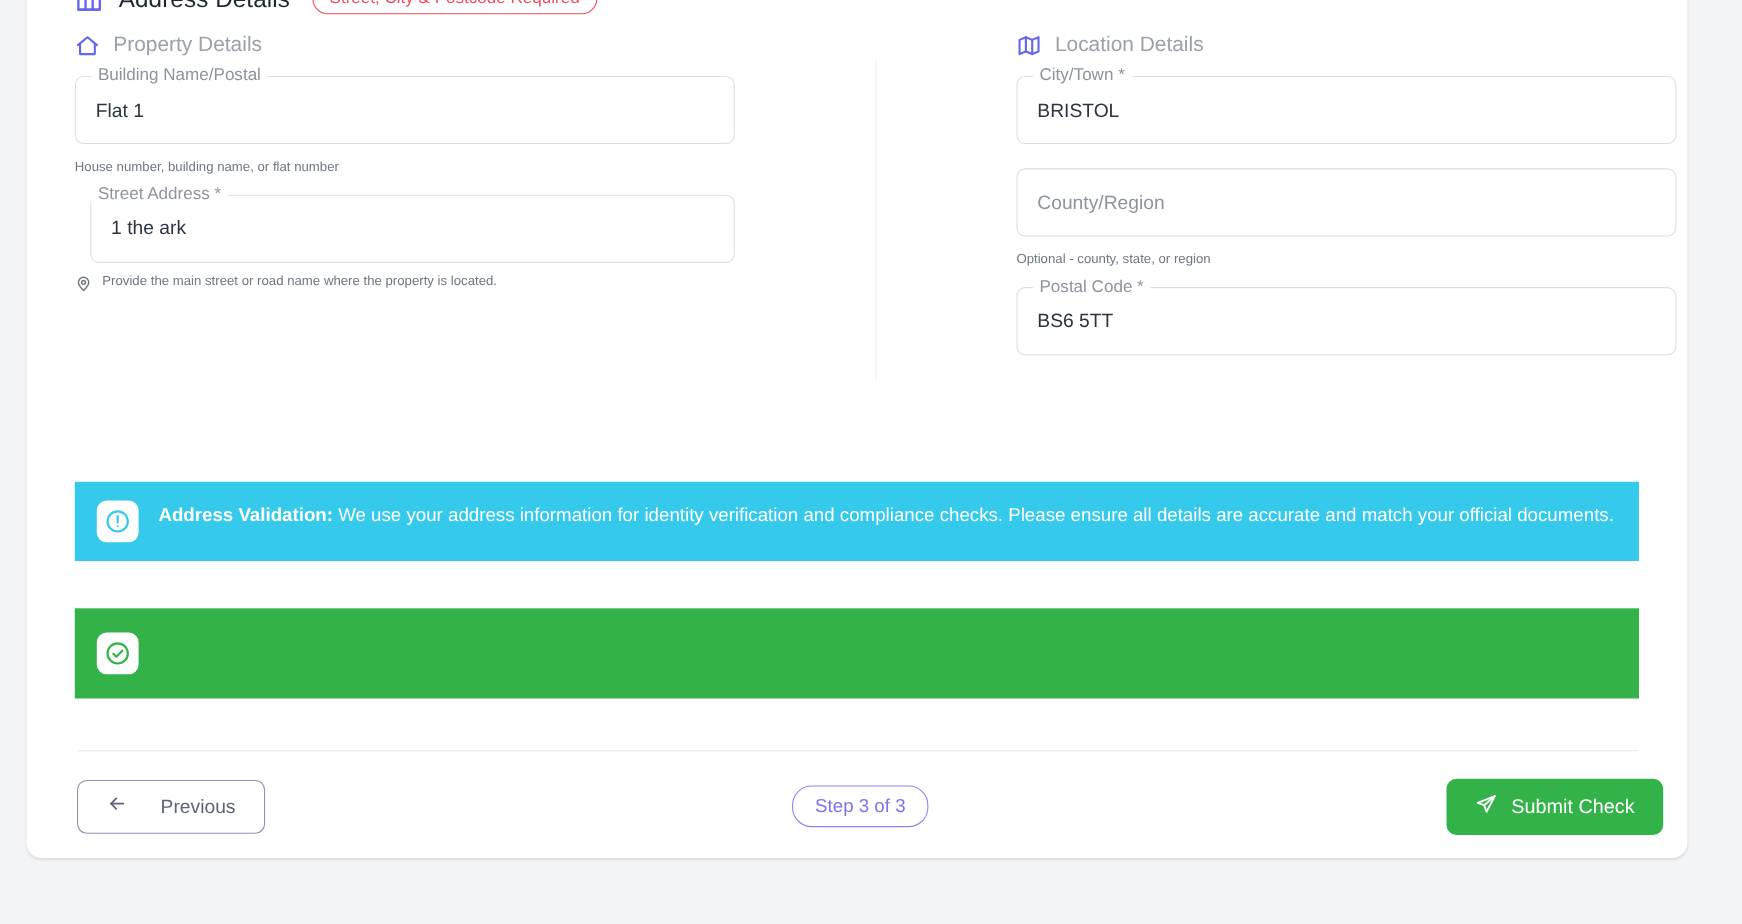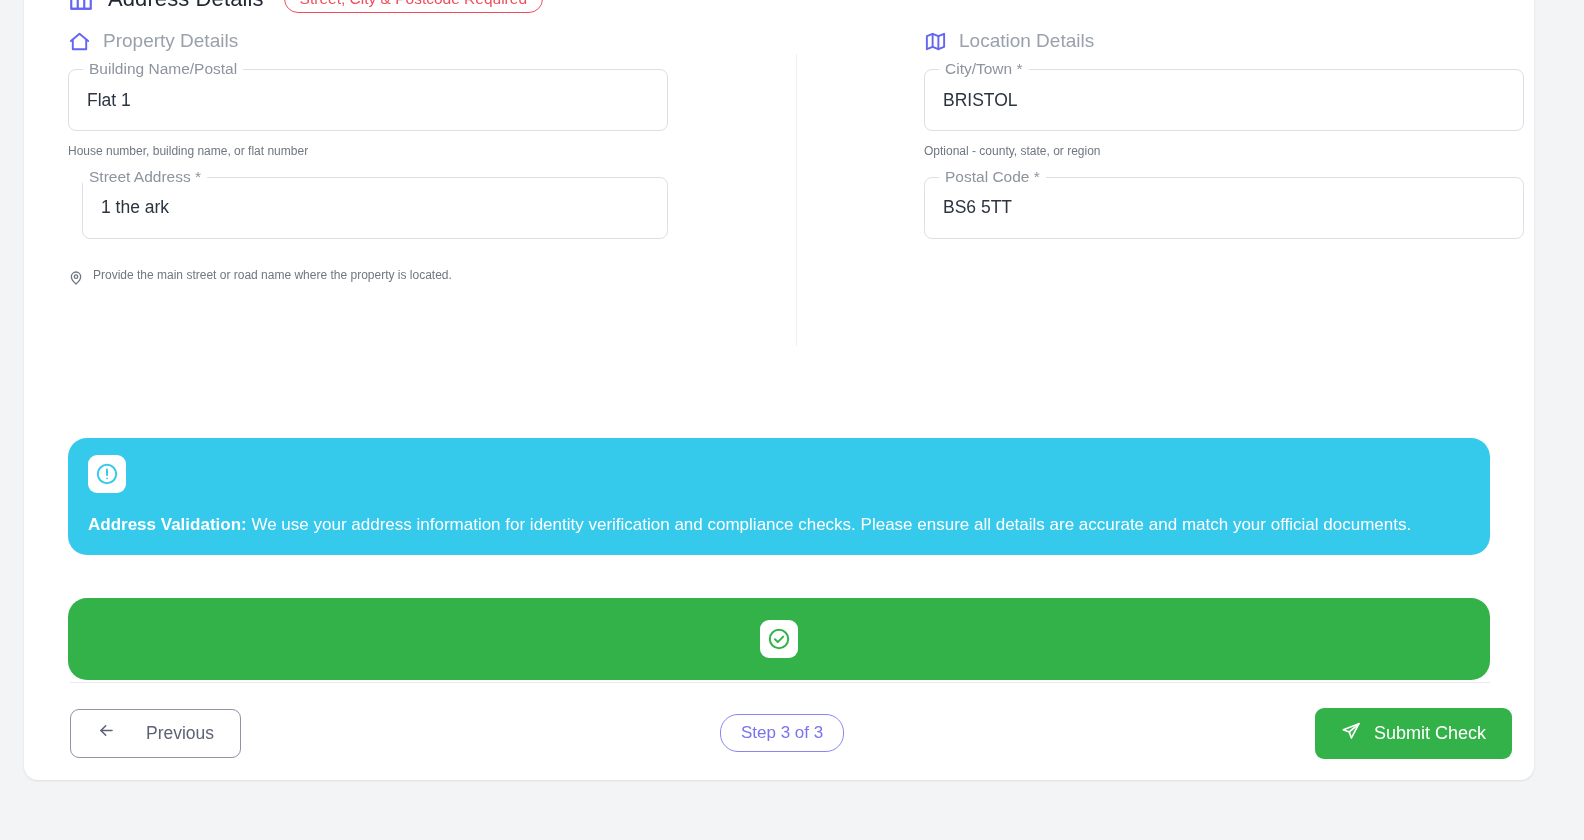--- a/index.html
+++ b/index.html
@@ -98,24 +98,23 @@
     font-size: 12px; color: #6f7781;
     line-height: 1.38;
     max-width: 560px;
   }
   .helper .pin { flex: 0 0 auto; margin-top: 3px; }
 
   
   .banners { position: absolute; left: 44px; top: 464px; width: 1422px; }
   .banner {
     display: flex; align-items: flex-start; gap: 18px;
-    border-radius: 19px;
+    border-radius: 0;
     padding: 17px 20px;
     color: #fff;
-    flex-direction: column;
   }
   .banner.info  { background: #35c9ec; }
   .banner.ok    { background: #34b24a; margin-top: 43px; padding: 22px 20px; align-items: center; }
   .banner-ico {
     flex: 0 0 auto;
     width: 38px; height: 38px;
     background: #fff;
     border-radius: 9px;
     display: flex; align-items: center; justify-content: center;
   }
@@ -212,21 +211,21 @@
         <div class="helper">
           <span>House number, building name, or flat number</span>
         </div>
 
         <div class="field" style="margin-top:17px;padding-left:14px;">
           <span class="legend">Street Address *</span>
           <div class="box">
             <span class="value">1 the ark</span>
           </div>
         </div>
-        <div class="helper" style="margin-top:28px;">
+        <div class="helper" style="margin-top:8px;">
           <span class="pin">
             <svg viewBox="0 0 24 24" width="16" height="16" fill="none" stroke="#6f7781" stroke-width="2" stroke-linecap="round" stroke-linejoin="round">
               <path d="M12 21s7-6.2 7-11a7 7 0 1 0-14 0c0 4.8 7 11 7 11z"></path>
               <circle cx="12" cy="10" r="2.6"></circle>
             </svg>
           </span>
           <span>Provide the main street or road name where the property is located.</span>
         </div>
       </div>
 
@@ -242,20 +241,25 @@
           <span class="sec-title">Location Details</span>
         </div>
 
         <div class="field">
           <span class="legend">City/Town *</span>
           <div class="box">
             <span class="value">BRISTOL</span>
           </div>
         </div>
 
+        <div class="field" style="margin-top:22px;">
+          <div class="box">
+            <span class="value placeholder">County/Region</span>
+          </div>
+        </div>
         <div class="helper">
           <span>Optional - county, state, or region</span>
         </div>
 
         <div class="field" style="margin-top:17px;">
           <span class="legend">Postal Code *</span>
           <div class="box">
             <span class="value">BS6 5TT</span>
           </div>
         </div>

